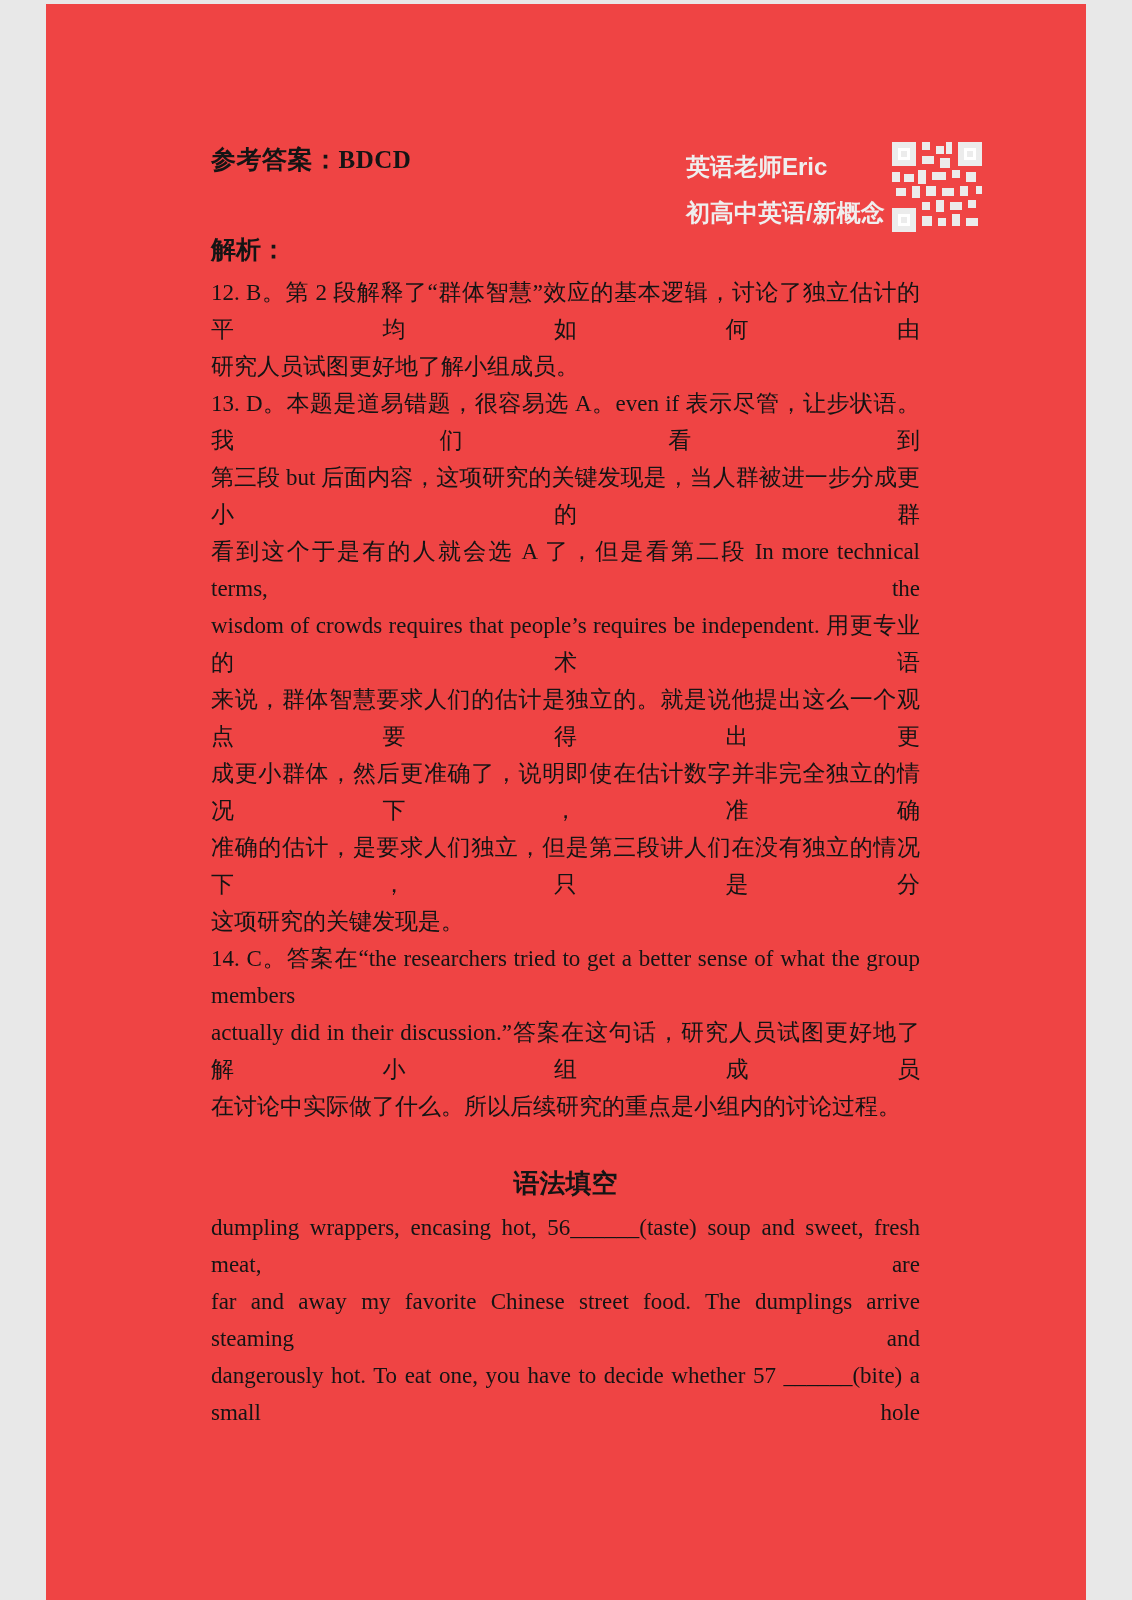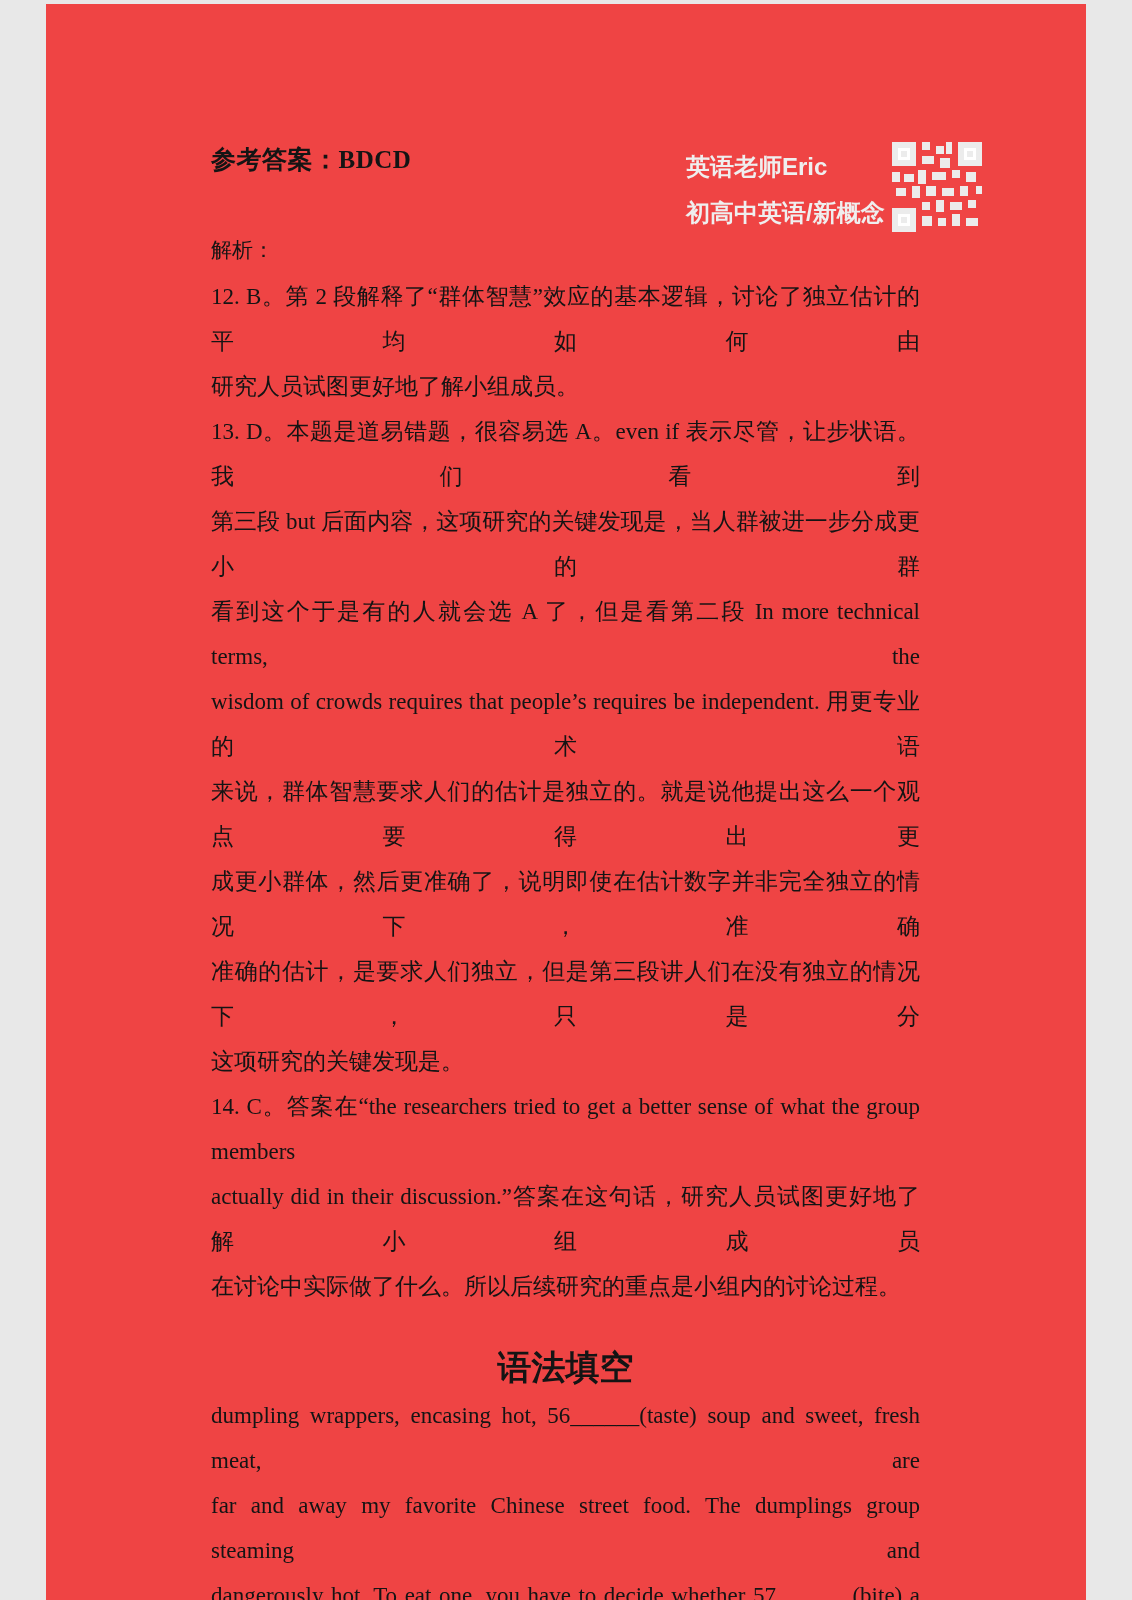--- a/index.html
+++ b/index.html
@@ -12,34 +12,34 @@
     padding:140px 166px 0 165px;
     font-family:"Liberation Serif","DejaVu Serif",serif;
     color:#141414;
     overflow:hidden;
   }
   .h-answers {
     font-size:25px; font-weight:bold; line-height:32px;
     margin:0 0 58px 0; letter-spacing:0.5px;
   }
   .h-analysis {
-    font-size:21px; font-weight:normal; line-height:32px;
+    font-size:25px; font-weight:bold; line-height:32px;
     margin:0 0 8px 0;
   }
   .paragraph { margin:0; }
   .line {
-    font-size:23px; line-height:45px;
+    font-size:23px; line-height:37px;
     text-align:justify; text-align-last:justify;
     white-space:normal;
   }
   .line.last { text-align-last:left; }
   .line.indent { padding-left:46px; }
   .section-title {
     text-align:center; font-weight:bold;
-    font-size:34px; line-height:32px;
+    font-size:26px; line-height:32px;
     margin:42px 0 10px 0;
     font-family:"Liberation Sans","DejaVu Sans",sans-serif;
   }
   
   .watermark {
     position:absolute; left:640px; top:148px;
     font-family:"Liberation Sans","DejaVu Sans",sans-serif;
     font-weight:bold; font-size:24px; color:#efefef;
     pointer-events:none;
   }
@@ -122,17 +122,17 @@
         <div class="line">14. C。答案在“the researchers tried to get a better sense of what the group members</div>
         <div class="line">actually did in their discussion.”答案在这句话，研究人员试图更好地了解小组成员</div>
         <div class="line last">在讨论中实际做了什么。所以后续研究的重点是小组内的讨论过程。</div>
       </div>
     </div>
 
   <div class="section-title">语法填空</div>
 
   <div>
       <div class="line">dumpling wrappers, encasing hot, 56______(taste) soup and sweet, fresh meat, are</div>
-      <div class="line">far and away my favorite Chinese street food. The dumplings group steaming and</div>
+      <div class="line">far and away my favorite Chinese street food. The dumplings arrive steaming and</div>
       <div class="line">dangerously hot. To eat one, you have to decide whether 57 ______(bite) a small hole</div>
     </div>
 
 </div>
 
 </body></html>

